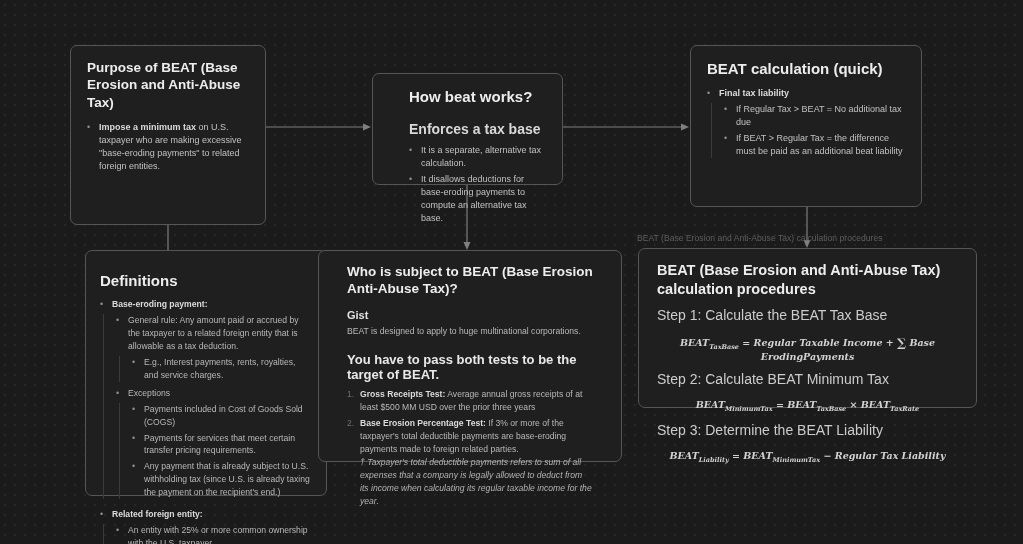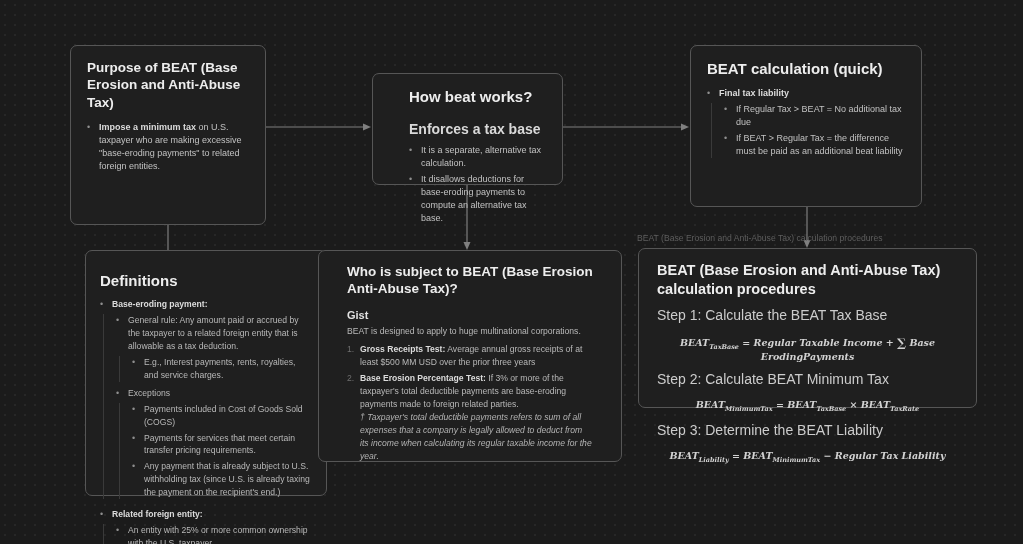--- a/index.html
+++ b/index.html
@@ -162,20 +162,21 @@
           <span class="small">An entity with 25% or more common ownership with the U.S. taxpayer</span>
         </div>
       </div>
     </div>
   </div>
 
   <div class="node" style="left:318px;top:250px;width:304px;height:212px;padding:12px 28px;">
     <h2 class="t13">Who is subject to BEAT (Base Erosion Anti-Abuse Tax)?</h2>
     <div class="gist">Gist</div>
     <div class="small" style="margin-top:4px;">BEAT is designed to apply to huge multinational corporations.</div>
+    <div class="tests-head">You have to pass both tests to be the target of BEAT.</div>
     <div style="margin-top:6px;">
       <div class="row">
         <span class="num">1.</span>
         <span class="small"><span class="b">Gross Receipts Test:</span><span> Average annual gross receipts of at least $500 MM USD over the prior three years</span></span>
       </div>
       <div class="row">
         <span class="num">2.</span>
         <span class="small"><span class="b">Base Erosion Percentage Test:</span><span> If 3% or more of the taxpayer's total deductible payments are base-eroding payments made to foreign related parties.</span><br>
           <span class="note">† Taxpayer's total deductible payments refers to sum of all expenses that a company is legally allowed to deduct from its income when calculating its regular taxable income for the year.</span>
         </span>

